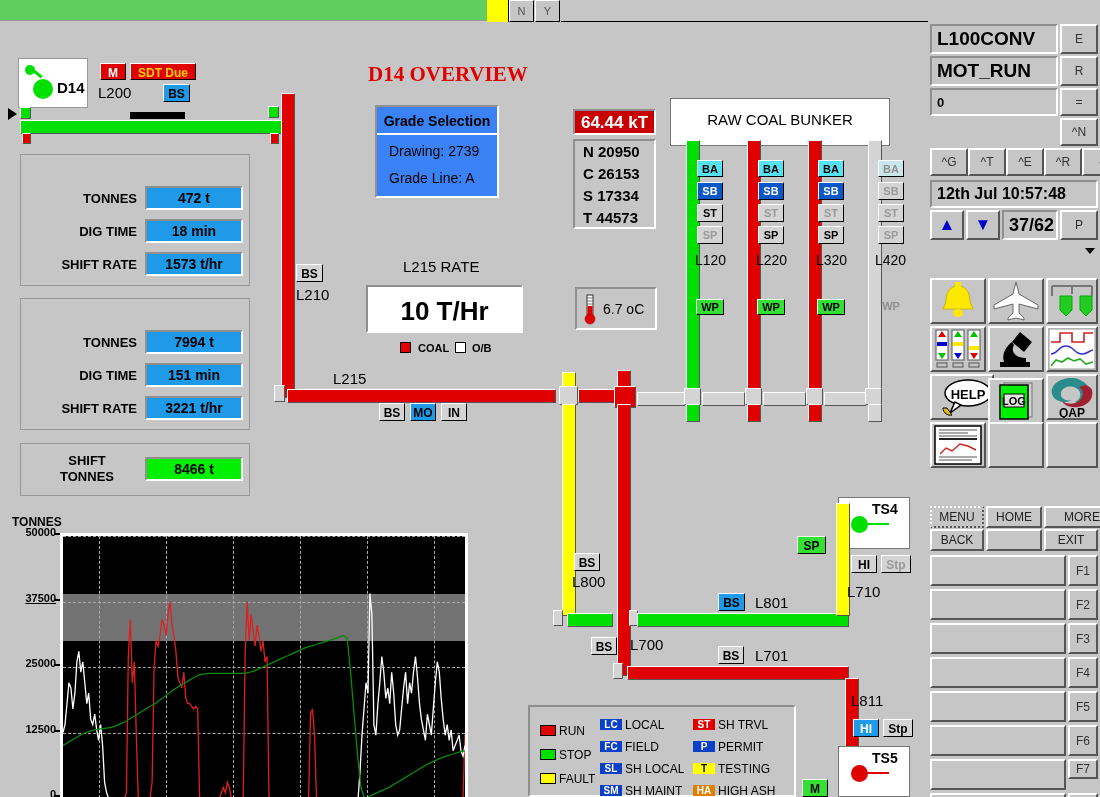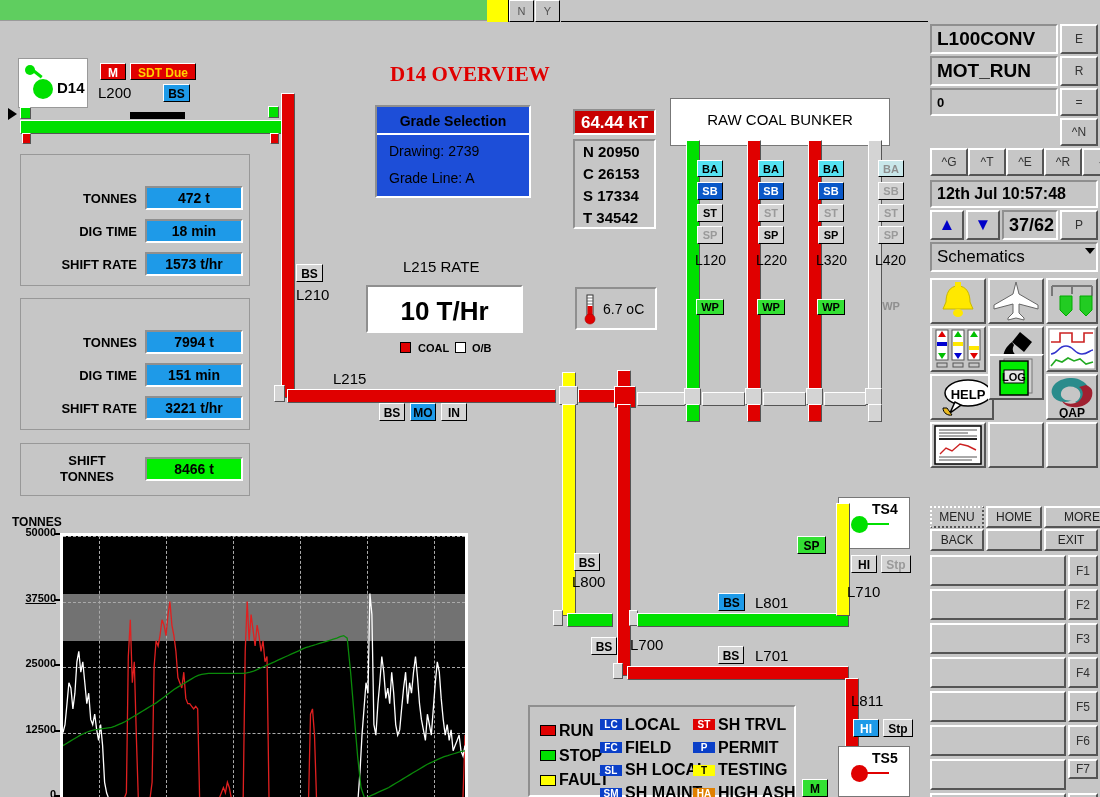--- a/index.html
+++ b/index.html
@@ -65,21 +65,21 @@
 
   
   .panel { background:#c6c6c6; border:1px solid #989898; }
   .panel-title { text-align:center; font-weight:bold; font-size:15px; color:#000; }
   .row-lbl { font-size:13px; font-weight:bold; color:#000; }
   .val-box { background:#1e9ae8; color:#000; font-weight:bold; font-size:14px;
              text-align:center; border:2px solid; border-color:#8f8f8f #fff #fff #8f8f8f;}
   .val-green { background:#00f000; }
 
   
-  #gradebox { left:375px; top:105px; width:156px; height:93px; background:#1d4ed8;
+  #gradebox { left:375px; top:105px; width:124px; height:93px; background:#3b82f6;
               border:2px solid; border-color:#8f8f8f #fff #fff #8f8f8f;text-align:right; }
   #gradehdr { position:absolute; left:0; top:0; width:100%; height:28px;
               border-bottom:2px solid #fff; }
   #gradehdr span { position:absolute; left:50%; top:6px; transform:translateX(-50%);
               font-weight:bold; font-size:14px; white-space:nowrap; }
 
   
   #ktbox { left:573px; top:109px; width:83px; height:26px; background:#c80000;
            color:#fff; font-weight:bold; font-size:17px; text-align:center;
            line-height:24px; border:2px solid; border-color:#8f8f8f #fff #fff #8f8f8f; }
@@ -113,21 +113,21 @@
   .ytick { position:absolute; right:0; font-size:11px; font-weight:bold; color:#000;
            text-align:right; }
 
   
   #legend { left:528px; top:705px; width:268px; height:92px; background:#c6c6c6;
             border:2px solid; border-color:#8f8f8f #fff #fff #8f8f8f; }
   .lg-sw { display:inline-block; width:16px; height:11px; border:1px solid #000;
            vertical-align:middle; }
   .lg-tag { display:inline-block; width:22px; text-align:center; font-size:10px;
             font-weight:bold; color:#fff; vertical-align:middle; }
-  .lg-txt { font-size:16px; font-weight:bold; color:#000; vertical-align:middle;
+  .lg-txt { font-size:12px; font-weight:normal; color:#000; vertical-align:middle;
             margin-left:3px; }
 
   
   #sidebar { left:928px; top:22px; width:172px; height:775px; background:#c6c6c6; }
   .sb-field { background:#c6c6c6; border:2px solid; border-color:#8f8f8f #fff #fff #8f8f8f;
               color:#000; display:flex; align-items:center; padding-left:5px; }
   .sb-key { background:#c6c6c6; border:2px solid; border-color:#fff #555 #555 #fff;
             text-align:center; color:#333; font-size:12px; display:flex;
             align-items:center; justify-content:center; }
   .icon-cell { background:#c6c6c6; border:2px solid; border-color:#fff #555 #555 #fff;
@@ -172,36 +172,36 @@
 <div class="abs" style="left:130px;top:112px;width:55px;height:7px;background:#000;"></div>
 <div class="abs conv-h c-green" style="left:20px;top:120px;width:262px;"></div>
 <div class="abs node" style="left:22px;top:133px;width:9px;height:11px;background:#e00000;"></div>
 <div class="abs node" style="left:268px;top:106px;width:11px;height:12px;background:#00e000;"></div>
 <div class="abs node" style="left:270px;top:133px;width:9px;height:11px;background:#e00000;"></div>
 
 <div class="abs conv-v c-red" style="left:281px;top:93px;height:305px;"></div>
 <div class="abs tag tag-grey" style="left:296px;top:264px;width:27px;height:18px;font-size:12px;padding-top:3px;">BS</div>
 <div class="abs" style="left:296px;top:286px;font-size:15px;">L210</div>
 
-<div class="abs" style="left:368px;top:62px;font-family:'Liberation Serif',serif;font-size:21px;font-weight:bold;color:#e00000;margin-left:22px;">D14 OVERVIEW</div>
+<div class="abs" style="left:368px;top:62px;font-family:'Liberation Serif',serif;font-size:21px;font-weight:bold;color:#e00000;">D14 OVERVIEW</div>
 
 <div class="abs" id="gradebox">
   <div id="gradehdr">
     <span>Grade Selection</span>
   </div>
   <div style="position:absolute;left:12px;top:36px;font-size:14px;">Drawing: 2739</div>
   <div style="position:absolute;left:12px;top:63px;font-size:14px;">Grade Line: A</div>
 </div>
 
 <div class="abs" id="ktbox">64.44 kT</div>
 <div class="abs" id="totbox">
   <div>N 20950</div>
   <div>C 26153</div>
   <div>S 17334</div>
-  <div>T 34542</div>
+  <div>T 44573</div>
 </div>
 
 <div class="abs" style="left:403px;top:258px;font-size:15px;">L215 RATE</div>
 <div class="abs" id="ratebox">
   <span>10 T/Hr</span>
 </div>
 <div class="abs" style="left:400px;top:342px;width:11px;height:11px;background:#e00000;border:1px solid #000;"></div>
 <div class="abs" style="left:418px;top:342px;font-size:11px;font-weight:bold;">COAL</div>
 <div class="abs" style="left:455px;top:342px;width:11px;height:11px;background:#fff;border:1px solid #000;"></div>
 <div class="abs" style="left:472px;top:342px;font-size:11px;font-weight:bold;">O/B</div>
@@ -424,21 +424,20 @@
   <div class="abs sb-key" style="left:116px;top:126px;width:38px;height:28px;">^R</div>
   <div class="abs sb-key" style="left:154px;top:126px;width:38px;height:28px;">-</div>
 
   <div class="abs sb-field" style="left:2px;top:158px;width:168px;height:28px;font-size:16px;font-weight:bold;">12th Jul 10:57:48</div>
 
   <div class="abs sb-key" style="left:2px;top:188px;width:34px;height:30px;color:#0000c8;font-size:17px;">▲</div>
   <div class="abs sb-key" style="left:38px;top:188px;width:34px;height:30px;color:#0000c8;font-size:17px;">▼</div>
   <div class="abs sb-field" style="left:74px;top:188px;width:56px;height:30px;font-size:18px;font-weight:bold;">37/62</div>
   <div class="abs sb-key" style="left:132px;top:188px;width:38px;height:30px;">P</div>
 
-  <div class="abs sb-field" style="left:2px;top:220px;width:168px;height:30px;font-size:17px;">Schematics</div>
   <div class="abs" style="left:157px;top:226px;width:0;height:0;border-left:5px solid transparent;border-right:5px solid transparent;border-top:6px solid #000;z-index:5;"></div>
 
   <div class="icon-cell" style="left:2px;top:256px;width:56px;height:46px;">
     <svg width="52" height="42" viewBox="0 0 52 42">
       <path d="M26 6 C17 6 14 14 14 22 L11 29 L41 29 L38 22 C38 14 35 6 26 6 Z" fill="#ffe800" stroke="#c8b800" stroke-width="1"></path>
       <rect x="23" y="2" width="6" height="5" fill="#ffe800"></rect>
       <ellipse cx="26" cy="33" rx="5" ry="4" fill="#ffe800"></ellipse>
     </svg>
   </div>
   <div class="icon-cell" style="left:60px;top:256px;width:56px;height:46px;">
@@ -493,21 +492,21 @@
   </div>
 
   <div class="icon-cell" style="left:2px;top:352px;width:64px;height:46px;padding-left:9px;">
     <svg width="52" height="42" viewBox="0 0 52 42">
       <ellipse cx="27" cy="17" rx="23" ry="13" fill="#fff" stroke="#000" stroke-width="1.5"></ellipse>
       <path d="M14 26 L9 37 L20 29 Z" fill="#fff" stroke="#000" stroke-width="1.5"></path>
       <path d="M2 32 C2 37 7 40 11 39 L6 32 Z" fill="#e8b820" stroke="#000" stroke-width="1"></path>
       <text x="27" y="23" font-family="Liberation Sans, sans-serif" font-size="13" font-weight="bold" text-anchor="middle" fill="#000">HELP</text>
     </svg>
   </div>
-  <div class="icon-cell" style="left:60px;top:332px;width:56px;height:46px;text-decoration:underline;">
+  <div class="icon-cell" style="left:60px;top:356px;width:56px;height:46px;text-decoration:underline;">
     <svg width="52" height="42" viewBox="0 0 52 42">
       <rect x="14" y="3" width="28" height="34" fill="#d0d0d0" stroke="#777"></rect>
       <rect x="10" y="5" width="28" height="34" fill="#00ee00" stroke="#000" stroke-width="1.5"></rect>
       <rect x="14" y="14" width="20" height="13" fill="#e4e4e4" stroke="#000"></rect>
       <text x="24" y="25" font-family="Liberation Sans, sans-serif" font-size="11" font-weight="bold" text-anchor="middle" fill="#000">LOG</text>
     </svg>
   </div>
   <div class="icon-cell" style="left:118px;top:352px;width:52px;height:46px;">
     <svg width="48" height="42" viewBox="0 0 48 42">
       <path d="M24 2 C10 2 2 10 4 18 C6 26 18 28 24 24 C18 26 12 22 13 17 C14 11 22 9 28 12 C34 15 34 23 27 26 L34 30 C44 24 44 10 34 5 C31 3 28 2 24 2 Z" fill="#2a8c8c"></path>

